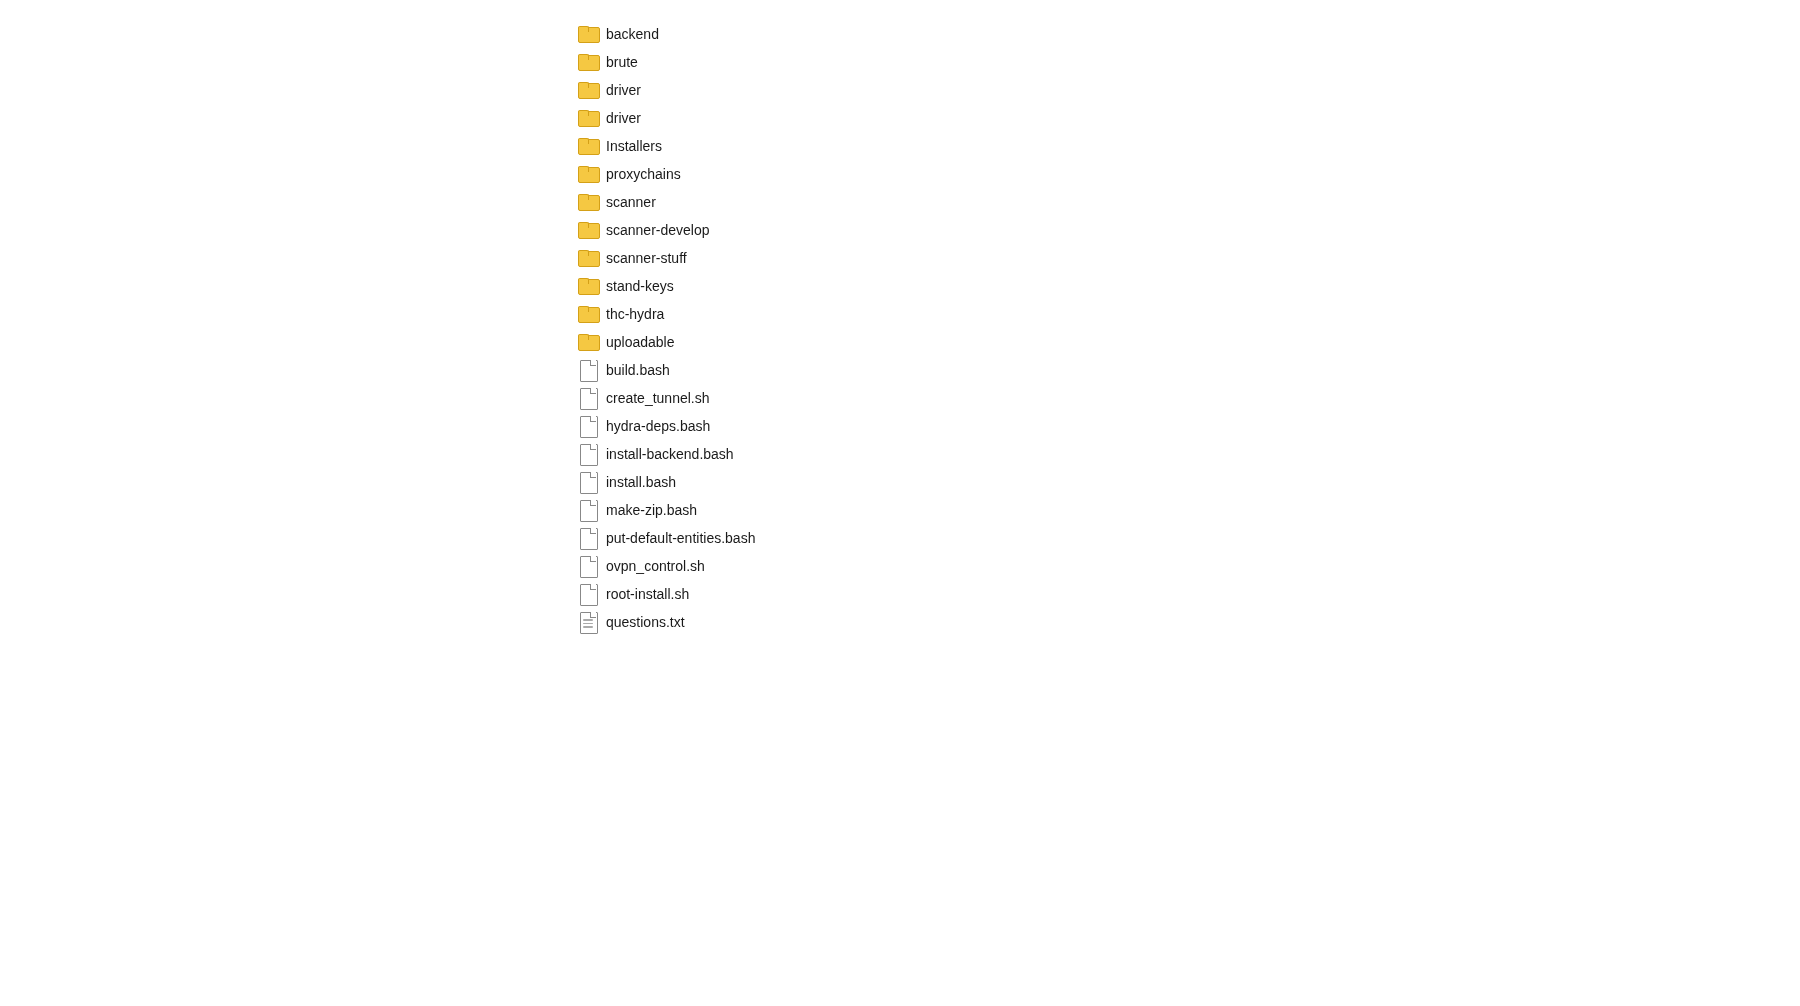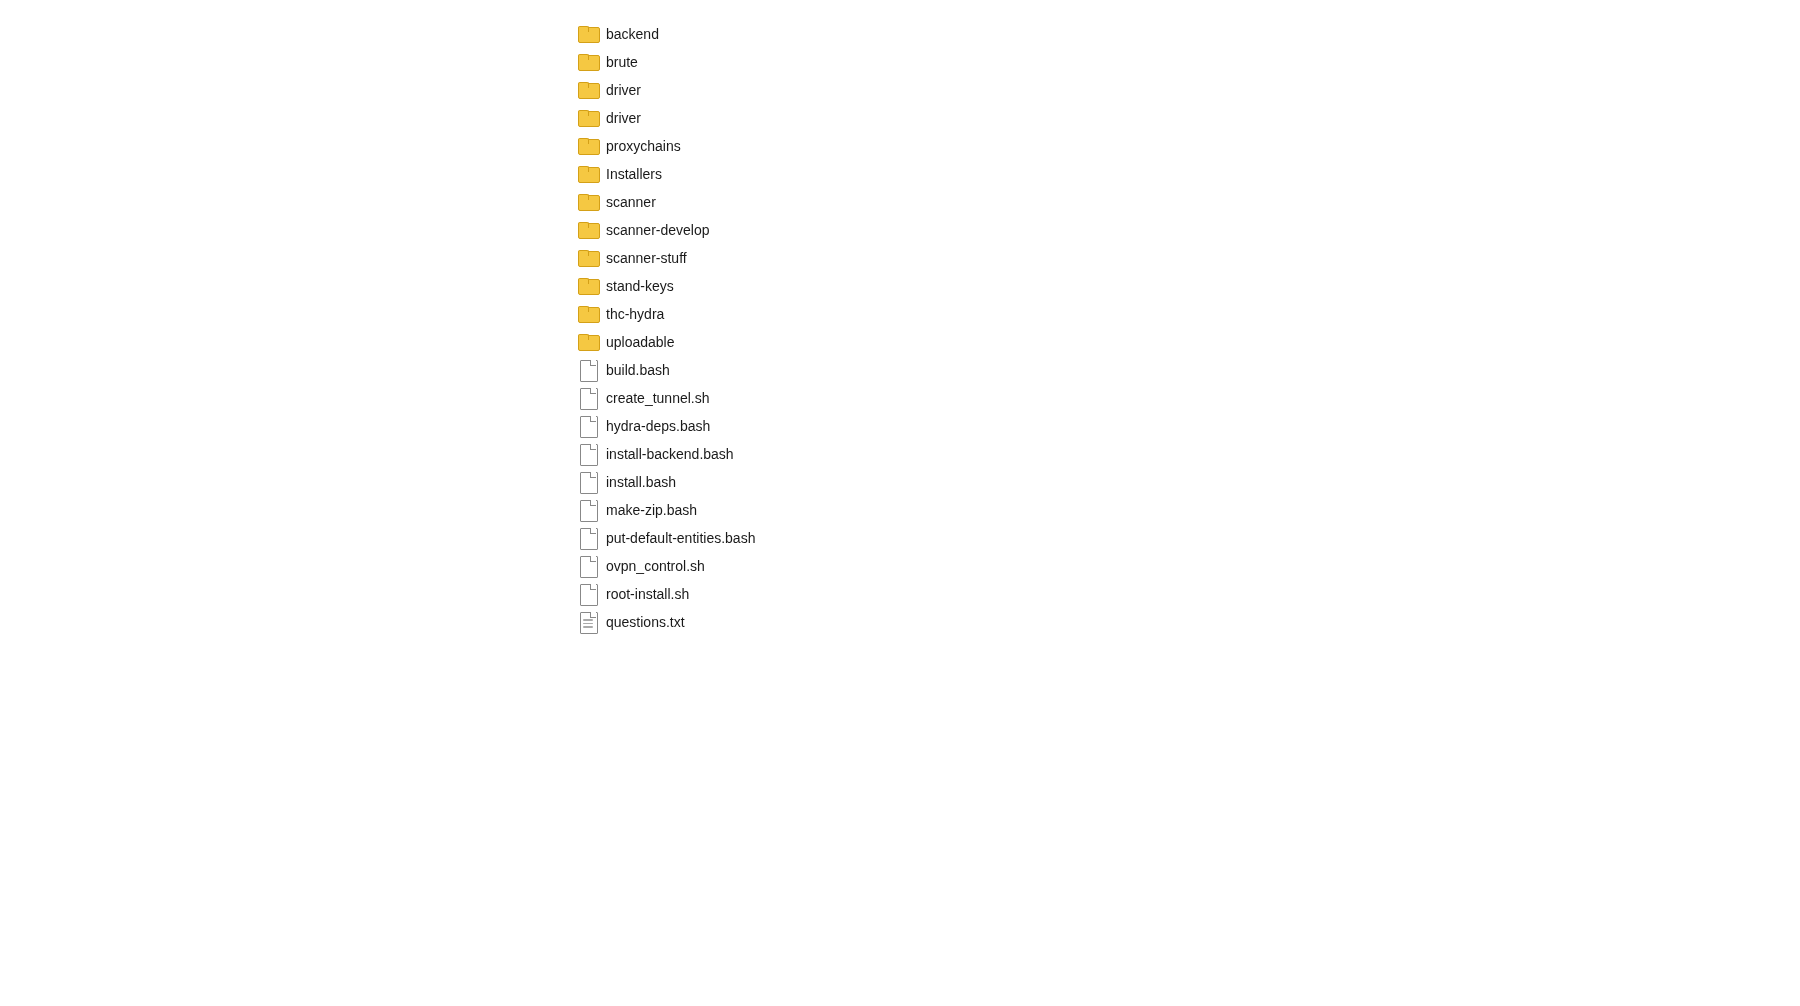--- a/index.html
+++ b/index.html
@@ -188,27 +188,27 @@
     <div class="file-item folder-item">
       <div class="file-icon">
         <div class="folder-icon"></div>
       </div>
       <span class="file-name">driver</span>
     </div>
     <div class="file-item folder-item">
       <div class="file-icon">
         <div class="folder-icon"></div>
       </div>
+      <span class="file-name">Installers</span>
+    </div>
+    <div class="file-item folder-item">
+      <div class="file-icon">
+        <div class="folder-icon"></div>
+      </div>
       <span class="file-name">proxychains</span>
-    </div>
-    <div class="file-item folder-item">
-      <div class="file-icon">
-        <div class="folder-icon"></div>
-      </div>
-      <span class="file-name">Installers</span>
     </div>
     <div class="file-item folder-item">
       <div class="file-icon">
         <div class="folder-icon"></div>
       </div>
       <span class="file-name">scanner</span>
     </div>
     <div class="file-item folder-item">
       <div class="file-icon">
         <div class="folder-icon"></div>

